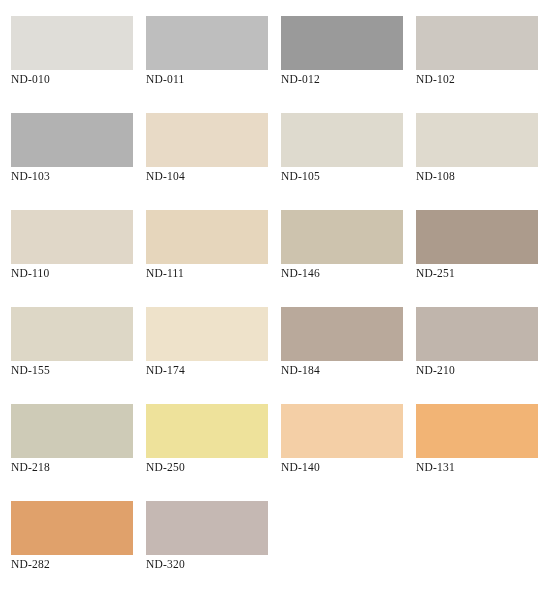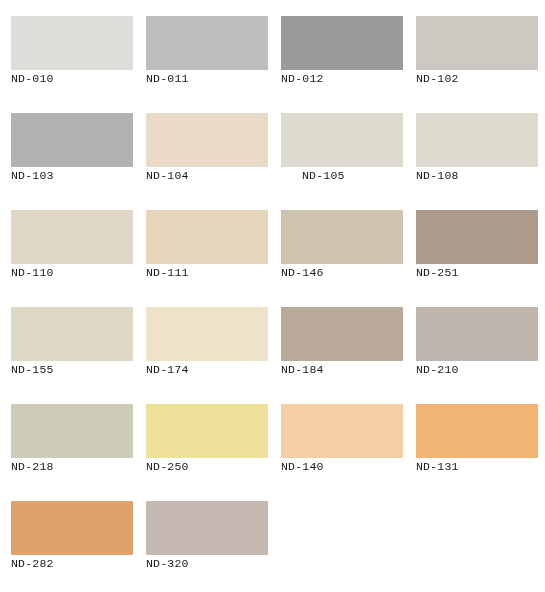--- a/index.html
+++ b/index.html
@@ -37,21 +37,21 @@
   }
   .swatch-label {
     position: absolute;
     left: 0;
     top: 56px;
     white-space: nowrap;
     font-size: 11.5px;
     line-height: 14px;
     letter-spacing: 0.2px;
     color: #1a1a1a;
-    font-family: Liberation Mono, monospace;
+    font-family: Liberation Serif, serif;
   }
 </style>
 </head>
 <body style="background: rgb(255, 255, 255);">
 
 <div id="palette-grid">
     <div class="swatch-cell">
       <div class="swatch-chip" style="background: rgb(223, 221, 216);"></div>
       <div class="swatch-label" style="color: rgb(26, 26, 26);">ND-010</div>
     </div>
@@ -70,21 +70,21 @@
     <div class="swatch-cell">
       <div class="swatch-chip" style="background: rgb(178, 178, 178);"></div>
       <div class="swatch-label" style="color: rgb(26, 26, 26);">ND-103</div>
     </div>
     <div class="swatch-cell">
       <div class="swatch-chip" style="background: rgb(232, 218, 198);"></div>
       <div class="swatch-label" style="color: rgb(26, 26, 26);">ND-104</div>
     </div>
     <div class="swatch-cell">
       <div class="swatch-chip" style="background: rgb(222, 218, 206);"></div>
-      <div class="swatch-label" style="color: rgb(26, 26, 26); margin-left: 21px;">ND-105</div>
+      <div class="swatch-label" style="color: rgb(26, 26, 26);">ND-105</div>
     </div>
     <div class="swatch-cell">
       <div class="swatch-chip" style="background: rgb(223, 218, 206);"></div>
       <div class="swatch-label" style="color: rgb(26, 26, 26);">ND-108</div>
     </div>
     <div class="swatch-cell">
       <div class="swatch-chip" style="background: rgb(224, 215, 200);"></div>
       <div class="swatch-label" style="color: rgb(26, 26, 26);">ND-110</div>
     </div>
     <div class="swatch-cell">

